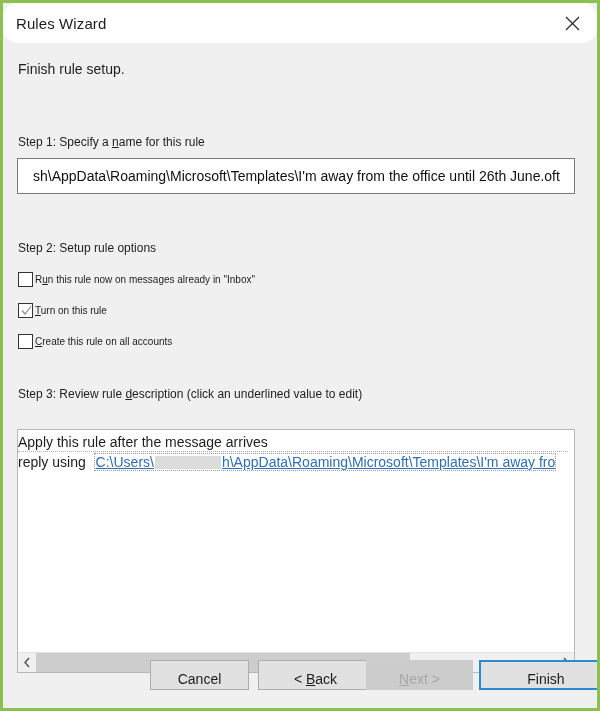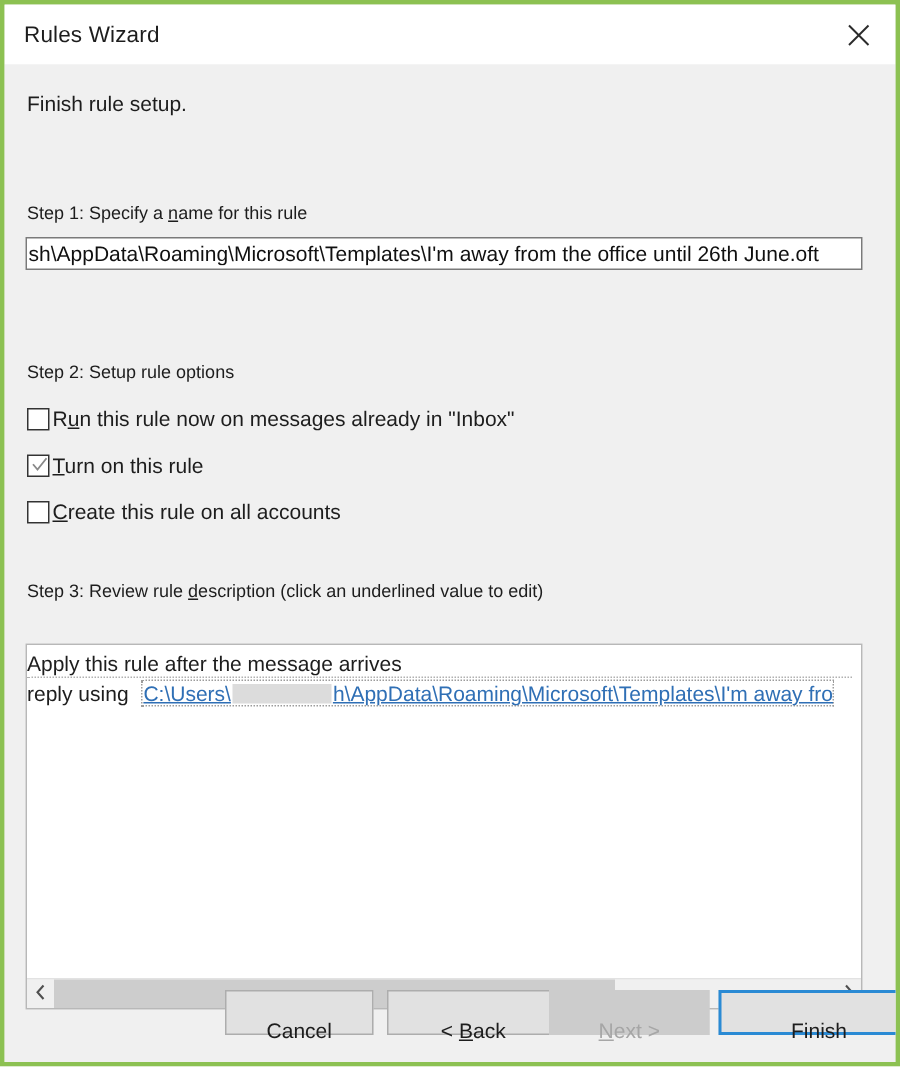--- a/index.html
+++ b/index.html
@@ -25,20 +25,21 @@
   
   .titlebar {
     position: absolute;
     left: 0; top: 0;
     width: 594px;
     height: 40px;
     background: #ffffff;
     display: flex;
     align-items: center;
     justify-content: space-between;
+    border-radius: 15px;
   }
   .title-text {
     font-size: 15px;
     color: #1d1d1d;
     padding-left: 13px;
     letter-spacing: 0.1px;
     white-space: nowrap;
   }
   .close-btn {
     width: 46px;
@@ -82,28 +83,28 @@
   .acc { text-decoration: underline; text-underline-offset: 1px; }
 
   
   .label-step1 { left: 15px; top: 92px; }
 
   .name-input {
     position: absolute;
     left: 14px;
     top: 115px;
     width: 558px;
-    height: 22px;
+    height: 36px;
     box-sizing: border-box;
     border: 1px solid #7a7a7a;
     background: #ffffff;
     font-family: "Liberation Sans", sans-serif;
     font-size: 14px;
     color: #101010;
-    padding: 2px 3px 2px 1px;
+    padding: 2px 3px 2px 15px;
     outline: none;
   }
 
   
   .label-step2 { left: 15px; top: 198px; }
 
   .checkrow {
     position: absolute;
     left: 15px;
     display: flex;
@@ -126,21 +127,21 @@
     margin-right: 2px;
   }
   .checkbox .tick {
     position: absolute;
     left: 1px;
     top: -1px;
     width: 13px;
     height: 13px;
   }
   .check-label {
-    font-size: 14px;
+    font-size: 10px;
     color: #1d1d1d;
     white-space: nowrap;
     line-height: 15px;
   }
 
   
   .label-step3 { left: 15px; top: 344px; }
 
   .desc-box {
     position: absolute;
@@ -243,21 +244,21 @@
     position: absolute;
     top: 10px;
     height: 30px;
     box-sizing: border-box;
     font-family: "Liberation Sans", sans-serif;
     font-size: 14px;
     color: #1d1d1d;
     background: #e1e1e1;
     border: 1px solid #adadad;
     cursor: default;
-    padding: 12px;
+    padding: 4px;
     line-height: 28px;
     text-align: center;
     white-space: nowrap;
   }
   .btn-cancel { left: 147px; width: 99px; }
   .btn-back   { left: 255px; width: 115px; }
   .btn-next   {
     left: 363px;
     width: 107px;
     color: #a6a6a6;

